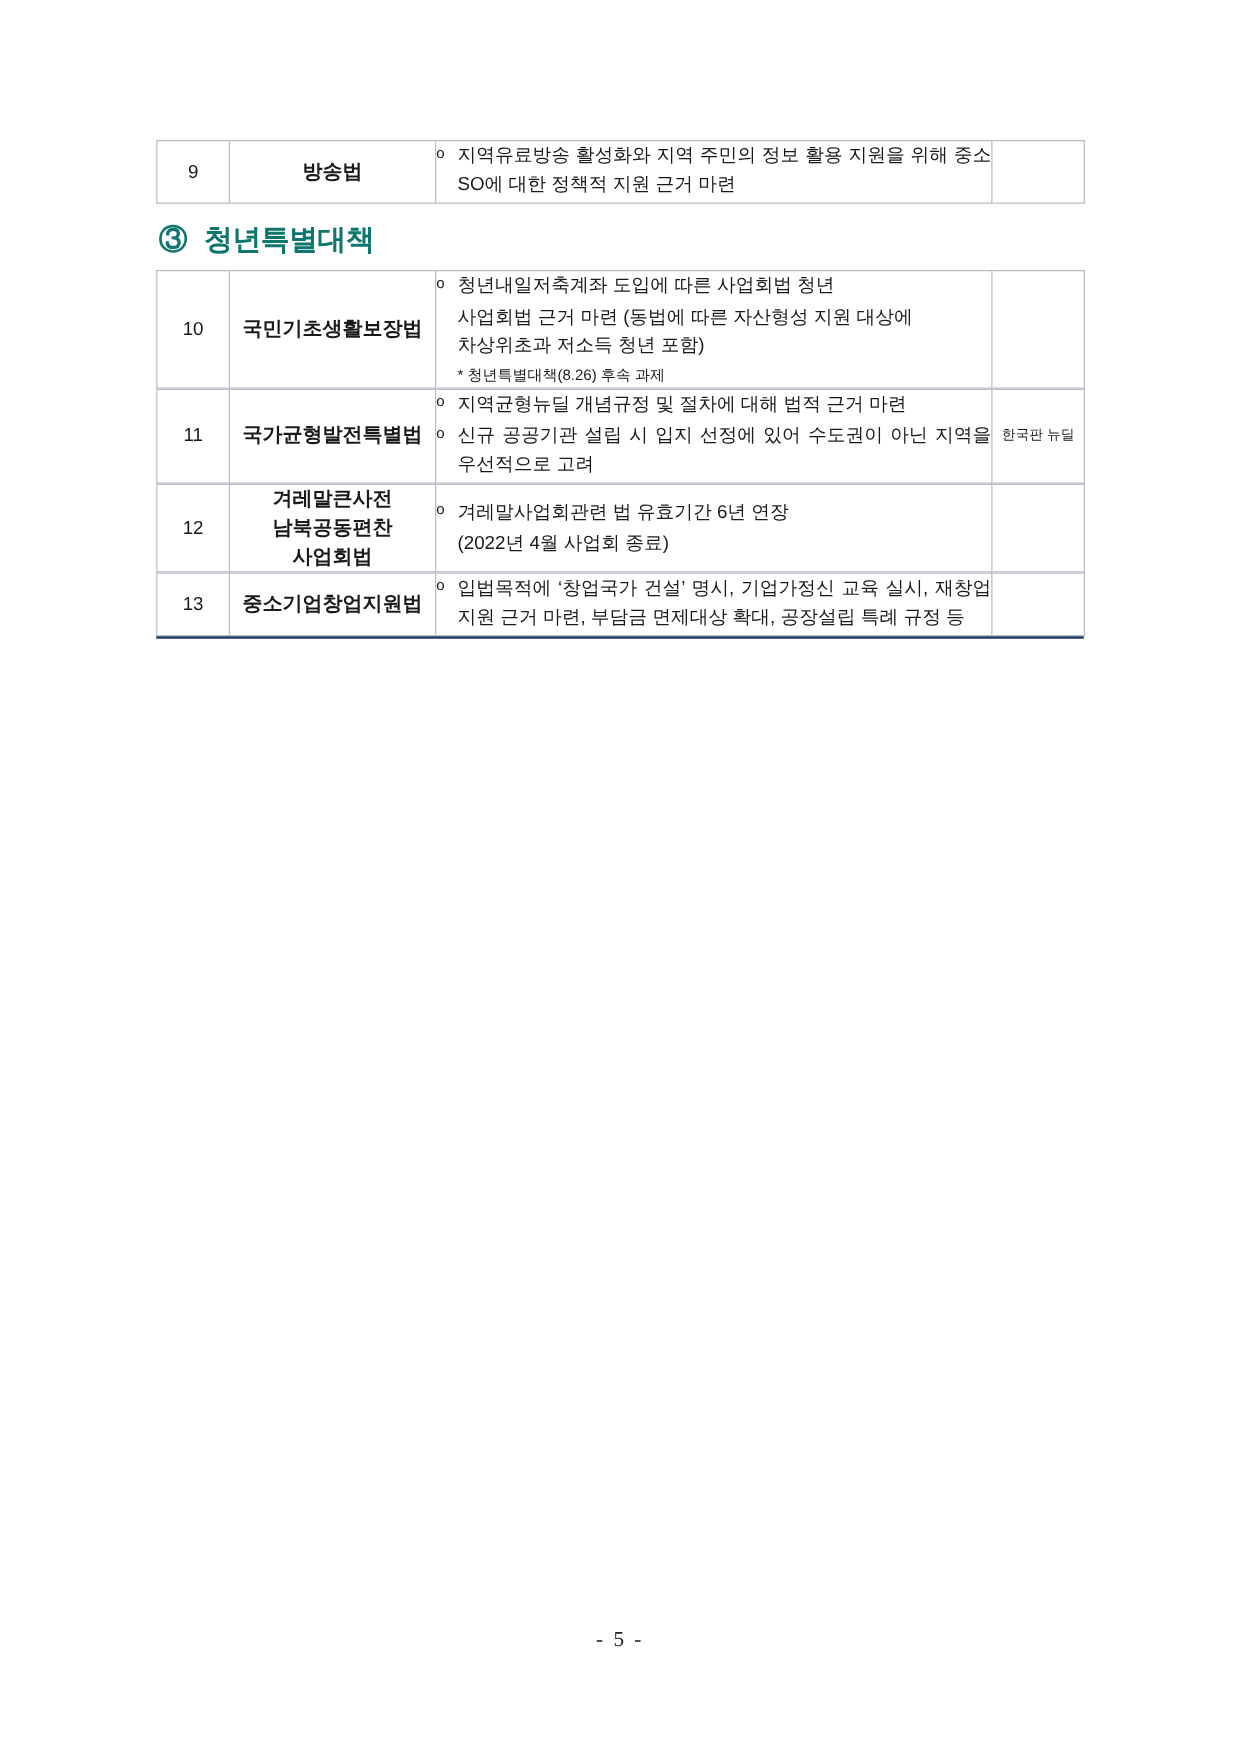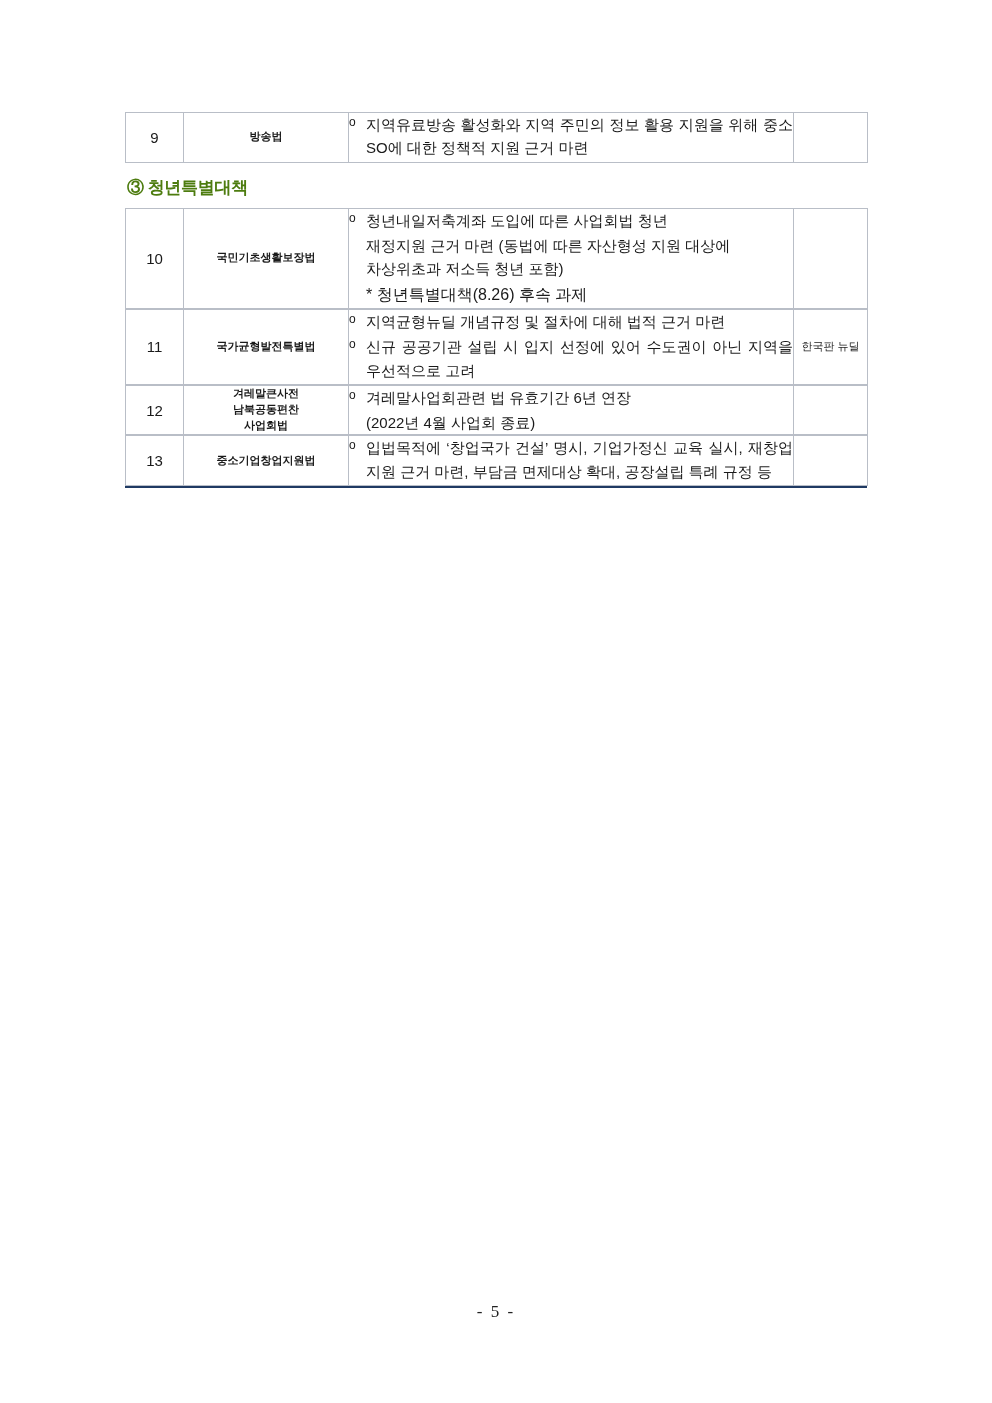--- a/index.html
+++ b/index.html
@@ -39,21 +39,21 @@
 
   .cell-no {
     text-align: center;
     font-size: 15px;
     font-family: "Liberation Sans", sans-serif;
     color: #1a1a1a;
   }
   .cell-law {
     text-align: center;
     font-weight: bold;
-    font-size: 11px;
+    font-size: 16px;
     line-height: 1.45;
     font-family: "Liberation Sans", sans-serif;
     padding: 8px 4px;
   }
   .cell-body {
     padding: 12px 10px 12px 12px;
     font-size: 15px;
     line-height: 1.55;
     font-family: "Liberation Sans", sans-serif;
     text-align: justify;
@@ -76,30 +76,30 @@
     top: 0;
     font-size: 12px;
   }
   .sub-line {
     padding-left: 17px;
     margin: 0;
   }
   .note-line {
     padding-left: 17px;
     margin: 3px 0 0 0;
-    font-size: 16px;
+    font-size: 12px;
   }
   .b { font-weight: normal; }
 
   .section-head {
-    font-family: Liberation Serif, serif;
+    font-family: Liberation Mono, monospace;
     font-weight: bold;
-    font-size: 17px;
+    font-size: 23px;
     letter-spacing: -0.3px;
-    color: #4d7c0f;
+    color: #0f766e;
     margin: 13px 0 9px 2px;
   }
 
   .bottom-rule {
     width: 742px;
     height: 2px;
     background: #1f3a63;
     margin-top: 0px;
   }
   .footer {
@@ -146,21 +146,21 @@
         <col class="col-law">
         <col class="col-body">
         <col class="col-tag">
       </colgroup>
     <tbody>
       <tr>
         <td class="cell-no">10</td>
         <td class="cell-law">국민기초생활보장법</td>
         <td class="cell-body">
             <div class="bullet-line"><span class="mk">o</span><span class="b">청년내일저축계좌 도입</span><span>에 따른 사업회법 청년</span></div>
-            <div class="sub-line"><span>재정지원 근거 마련 (동법에 따른 </span><span class="b">자산형성 지원 대상</span><span>에 </span></div>
+            <div class="sub-line"><span>사업회법 근거 마련 (동법에 따른 </span><span class="b">자산형성 지원 대상</span><span>에 </span></div>
             <div class="sub-line"><span class="b">차상위초과 저소득 청년</span><span> 포함)</span></div>
             <div class="note-line"><span>* 청년특별대책(8.26) 후속 과제</span></div>
           </td>
         <td class="cell-tag"></td>
       </tr>
     </tbody>
   </table>
 
 
   <table class="doc-table">

